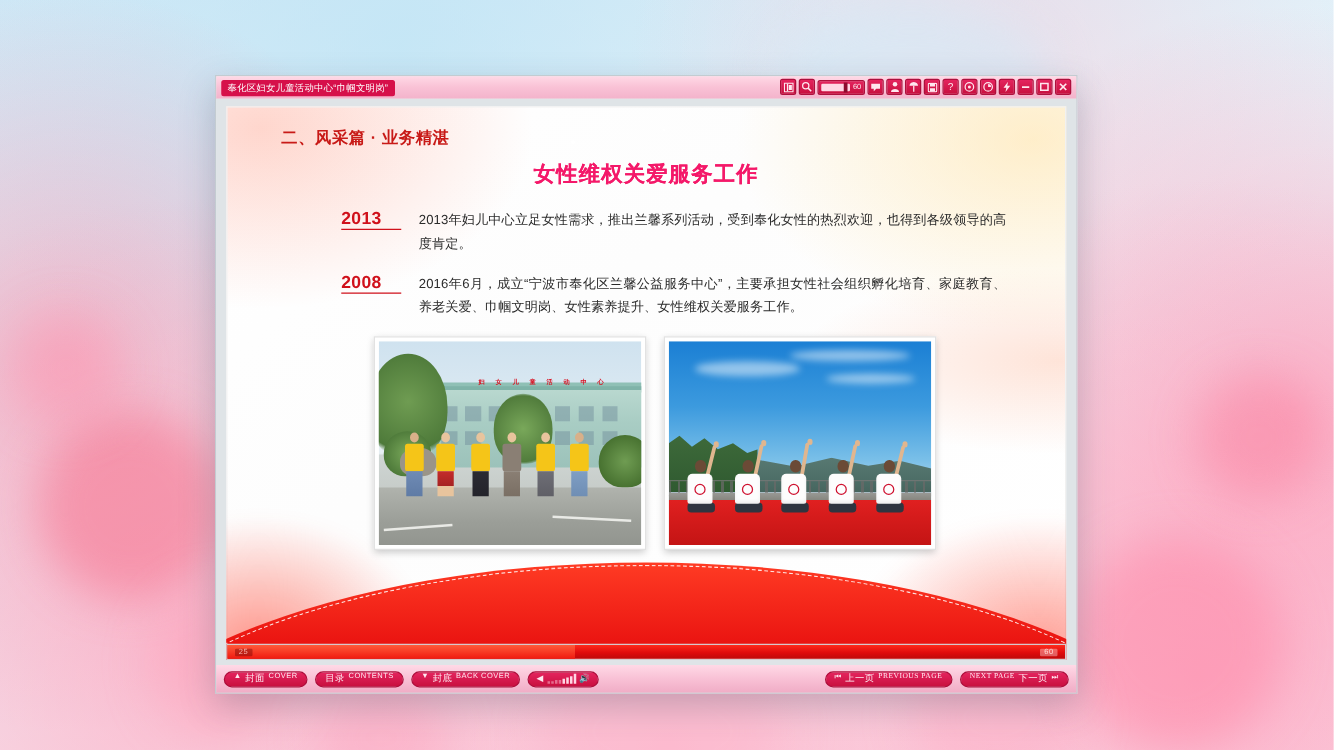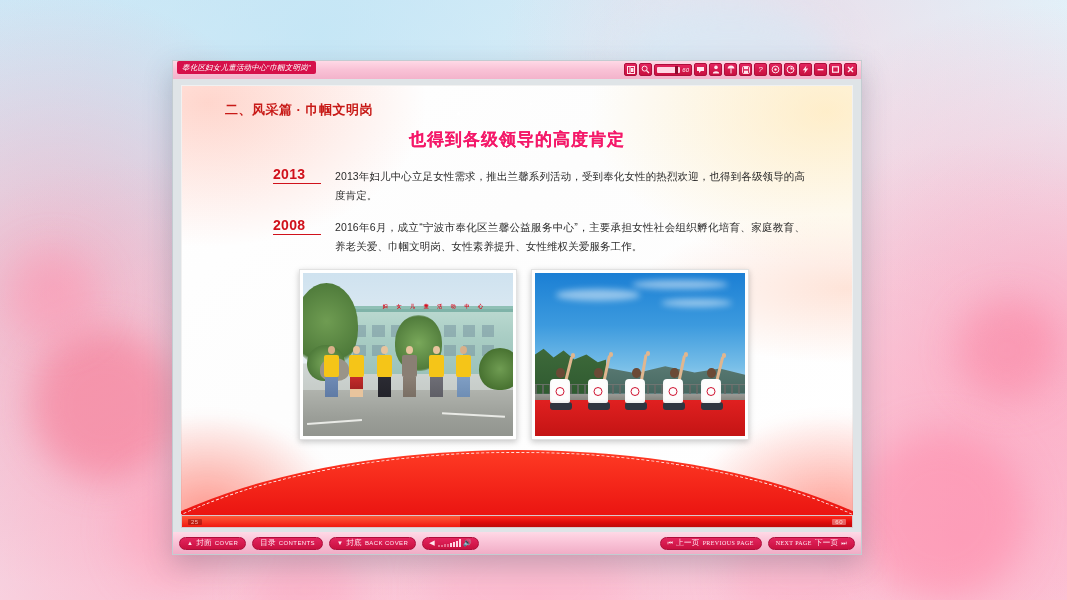--- a/index.html
+++ b/index.html
@@ -51,23 +51,22 @@
     flex-direction: column;
   }
 
   
   #titlebar {
     position: relative;
     height: 18px;
     flex: 0 0 18px;
     background: linear-gradient(180deg,#ffd9e6 0%, #f9c2d6 48%, #f3b3cb 100%);
     display: flex;
-    align-items: flex-start;
+    align-items: center;
     padding: 0 4px;
-    font-style: italic;
   }
   .win-title {
     display: inline-block;
     background: #d6104a;
     color: #ffffff;
     font-size: 7.5px;
     line-height: 11px;
     padding: 1px 5px 1px 5px;
     border-radius: 2px;
     white-space: nowrap;
@@ -317,21 +316,21 @@
   #bottombar {
     height: 22px;
     flex: 0 0 22px;
     background: linear-gradient(180deg,#ffd9e6 0%, #f9c2d6 48%, #f0adc6 100%);
     display: flex;
     align-items: center;
     padding: 0 6px;
     position: relative;
   }
   .pill {
-    display: flex; align-items: center; gap: 3px;
+    display: flex; gap: 3px;
     height: 13px;
     background: linear-gradient(180deg,#e4245e 0%, #c8103f 100%);
     border: 1px solid #ad0e3b;
     border-radius: 7px;
     color: #ffeaf1;
     font-size: 7px;
     padding: 0 7px;
     margin-right: 6px;
     white-space: nowrap;
     cursor: pointer;
@@ -462,23 +461,23 @@
         <div class="swoosh"></div>
         <div class="swoosh-dots"></div>
 
         <div class="sparkle" style="left:41%;top:6%;width:3px;height:3px;"></div>
         <div class="sparkle" style="left:46%;top:11%;width:2px;height:2px;"></div>
         <div class="sparkle" style="left:52%;top:4%;width:2px;height:2px;"></div>
         <div class="sparkle" style="left:37%;top:14%;width:2px;height:2px;"></div>
 
         <div class="slide-inner">
 
-          <div class="section-label">二、风采篇 · 巾帼文明岗</div>
-
-          <div class="main-title">也得到各级领导的高度肯定</div>
+          <div class="section-label">二、风采篇 · 业务精湛</div>
+
+          <div class="main-title">女性维权关爱服务工作</div>
 
 
           <div class="timeline">
             <div class="tl-row">
               <div class="tl-year">2013</div>
               <div class="tl-text">2013年妇儿中心立足女性需求，推出兰馨系列活动，受到奉化女性的热烈欢迎，也得到各级领导的高度肯定。</div>
             </div>
             <div class="tl-row">
               <div class="tl-year">2008</div>
               <div class="tl-text">2016年6月，成立“宁波市奉化区兰馨公益服务中心”，主要承担女性社会组织孵化培育、家庭教育、养老关爱、巾帼文明岗、女性素养提升、女性维权关爱服务工作。</div>

